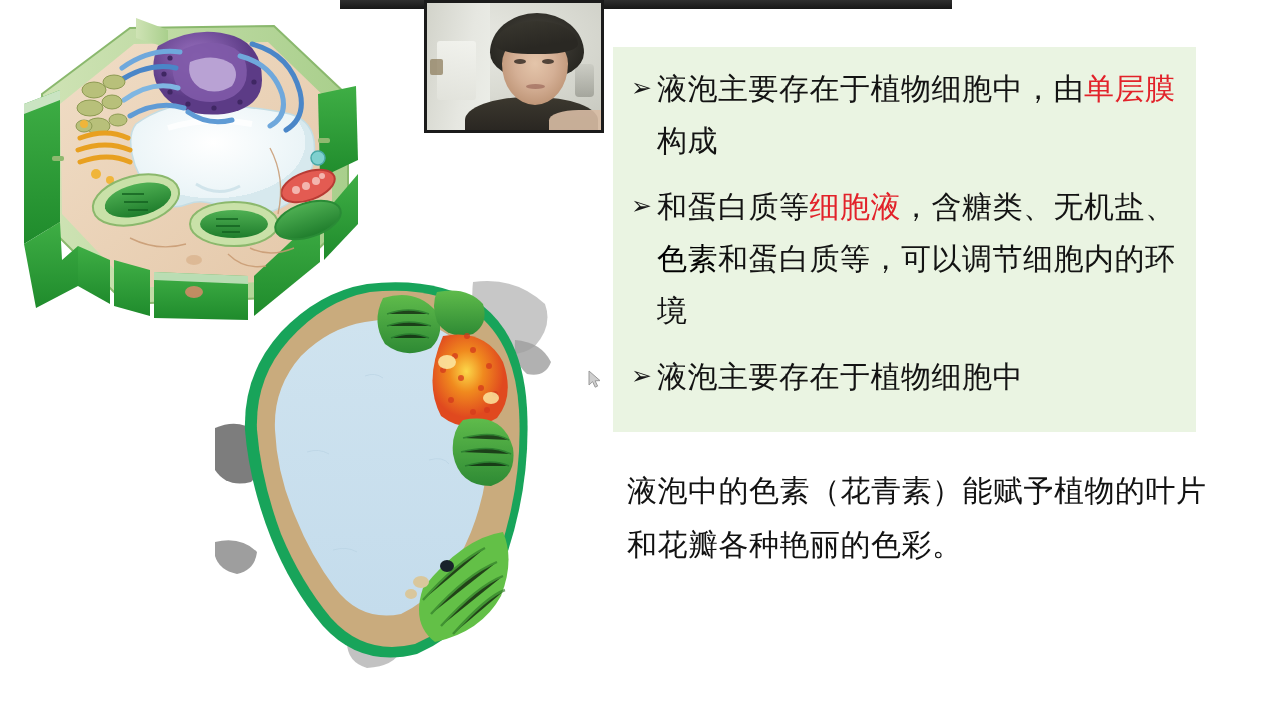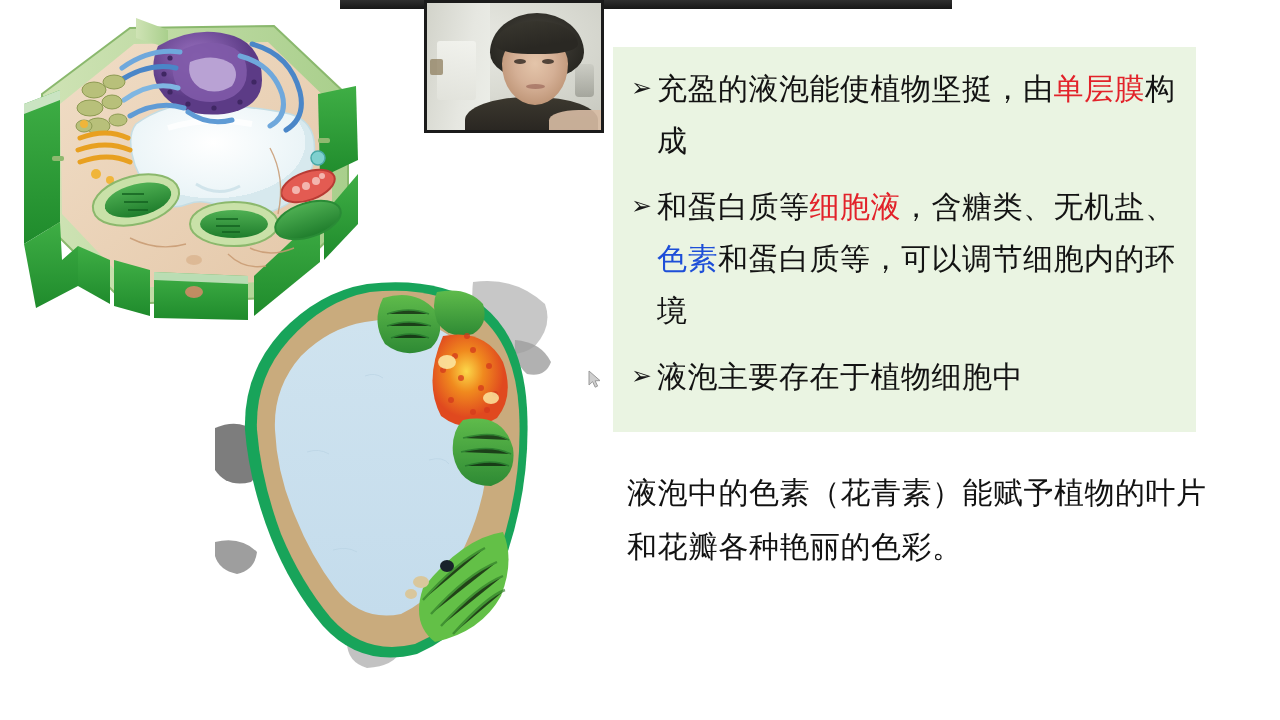--- a/index.html
+++ b/index.html
@@ -64,25 +64,25 @@
     background:#eaf4e2;box-sizing:border-box;padding:14px 14px 0 18px;}
   .bullet-row{display:flex;align-items:flex-start;margin-bottom:4px;}
   .bullet-mark{flex:0 0 auto;width:26px;color:#161616;font-size:25px;line-height:50px;
     font-family:"DejaVu Sans",sans-serif;}
   .bullet-body{flex:1 1 auto;font-size:30px;line-height:52px;color:#131313;
     font-family:"DejaVu Sans","Liberation Sans",sans-serif;letter-spacing:.5px;}
   .b1{margin-top:2px;}
   .b2{margin-top:14px;}
   .b3{margin-top:14px;}
   .red{color:#e2222a;margin-top:43px;}
-  .blue{color:#1d4ed8;}
+  .blue{color:#000000;}
 
   
   .para{position:absolute;left:627px;font-size:30px;line-height:54px;color:#121212;
-    font-family:Liberation Sans, sans-serif;letter-spacing:.5px;
+    font-family:Liberation Mono, monospace;letter-spacing:.5px;
     width:600px;}
   .para-1{top:466px;}
   .para-2{top:600px;}
 
   
   .cursor{position:absolute;left:588px;top:370px;width:16px;height:20px;}
 </style>
 </head>
 <body>
 
@@ -335,21 +335,21 @@
           <path d="M118,280 q14,-4 24,2"></path>
       </g>
     </svg>
   </div>
 
   <div class="panel">
 
     <div class="bullet-row b1">
       <span class="bullet-mark">➢</span>
       <span class="bullet-body">
-        <span>充盈的液泡能使植物坚挺，由</span><span class="red">单层膜</span><span>构成</span>
+        <span>液泡主要存在于植物细胞中，由</span><span class="red">单层膜</span><span>构成</span>
       </span>
     </div>
 
     <div class="bullet-row b2">
       <span class="bullet-mark">➢</span>
       <span class="bullet-body">
         <span>和蛋白质等</span><span class="red">细胞液</span><span>，含糖类、无机盐、</span><span class="blue">色素</span><span>和蛋白质等，可以调节细胞内的环境</span>
       </span>
     </div>
 

